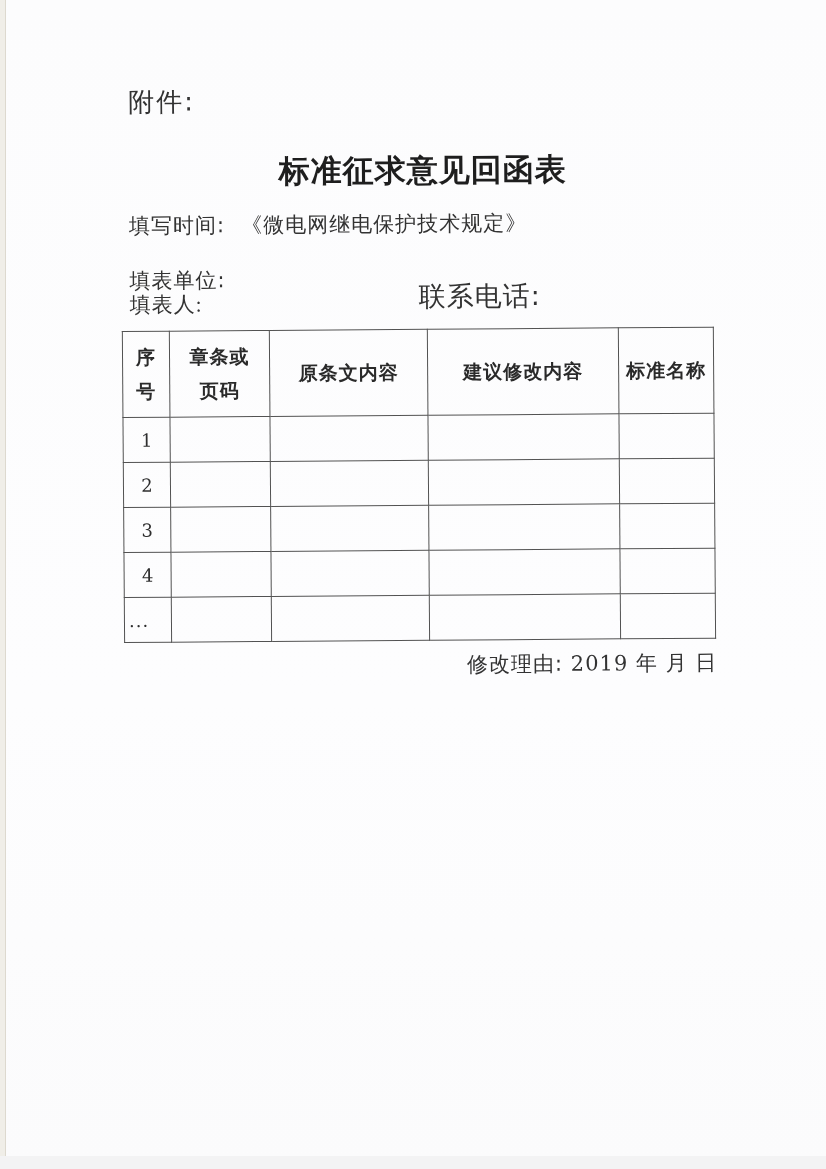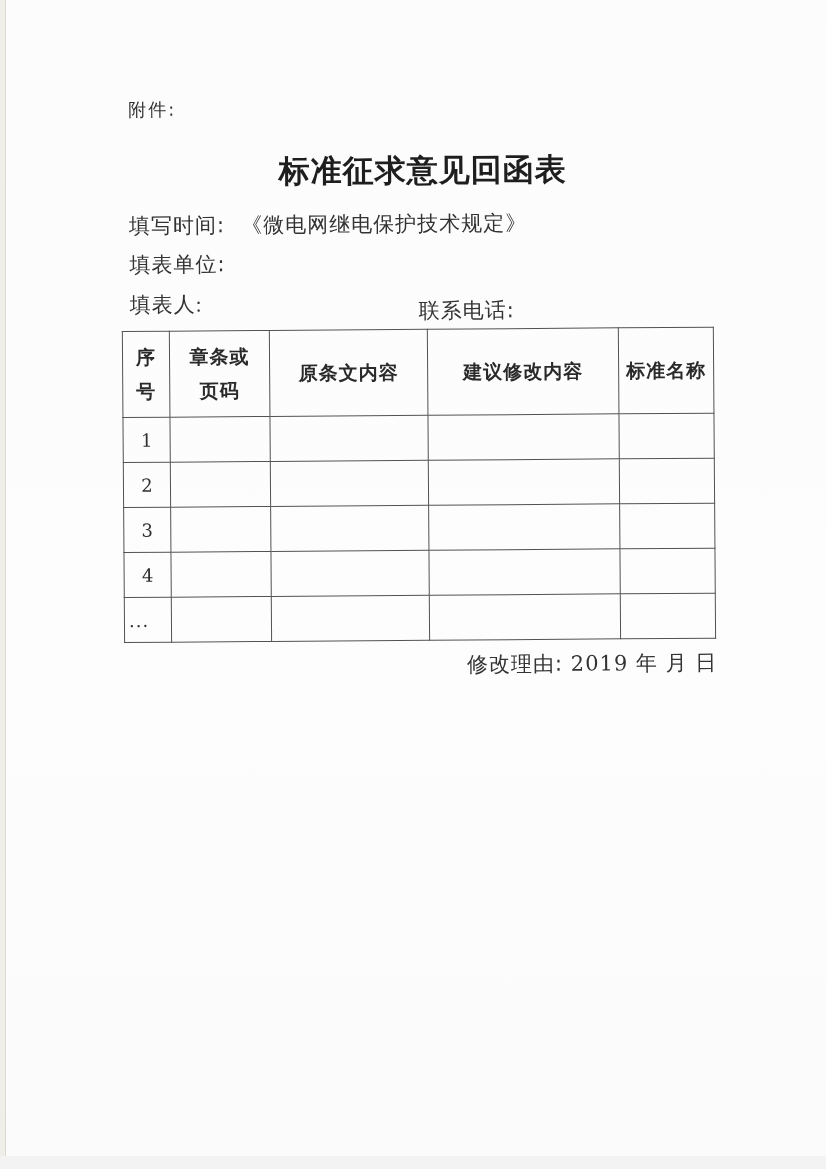--- a/index.html
+++ b/index.html
@@ -39,22 +39,22 @@
   .skew {
     position: absolute;
     left: 0; top: 0;
     width: 100%; height: 100%;
     transform: rotate(-0.42deg);
     transform-origin: 123px 490px;
   }
 
   .attachment {
     position: absolute;
-    left: 131px; top: 98px;
-    font-size: 18px;
+    left: 131px; top: 85px;
+    font-size: 26px;
     letter-spacing: 2px;
     color: #333;
   }
 
   .doc-title {
     position: absolute;
     left: 281px; top: 152px;
     width: 300px;
     font-size: 31px;
     font-weight: 700;
@@ -66,27 +66,27 @@
 
   .meta-line {
     position: absolute;
     left: 131px;
     font-size: 21px;
     letter-spacing: 1px;
     color: #333;
     white-space: nowrap;
   }
   .meta-std   { top: 212px; }
-  .meta-unit  { top: 251px; }
+  .meta-unit  { top: 267px; }
   .meta-person{ top: 291px; font-family: Liberation Serif, serif; }
   .meta-value { margin-left: 16px; }
   .meta-phone {
     position: absolute;
-    left: 420px; top: 299px;
-    font-size: 21px;
+    left: 420px; top: 281px;
+    font-size: 27px;
     letter-spacing: 1px;
     color: #333;
     white-space: nowrap;
   }
 
   table.comments {
     position: absolute;
     left: 123px; top: 331px;
     border-collapse: collapse;
     table-layout: fixed;

